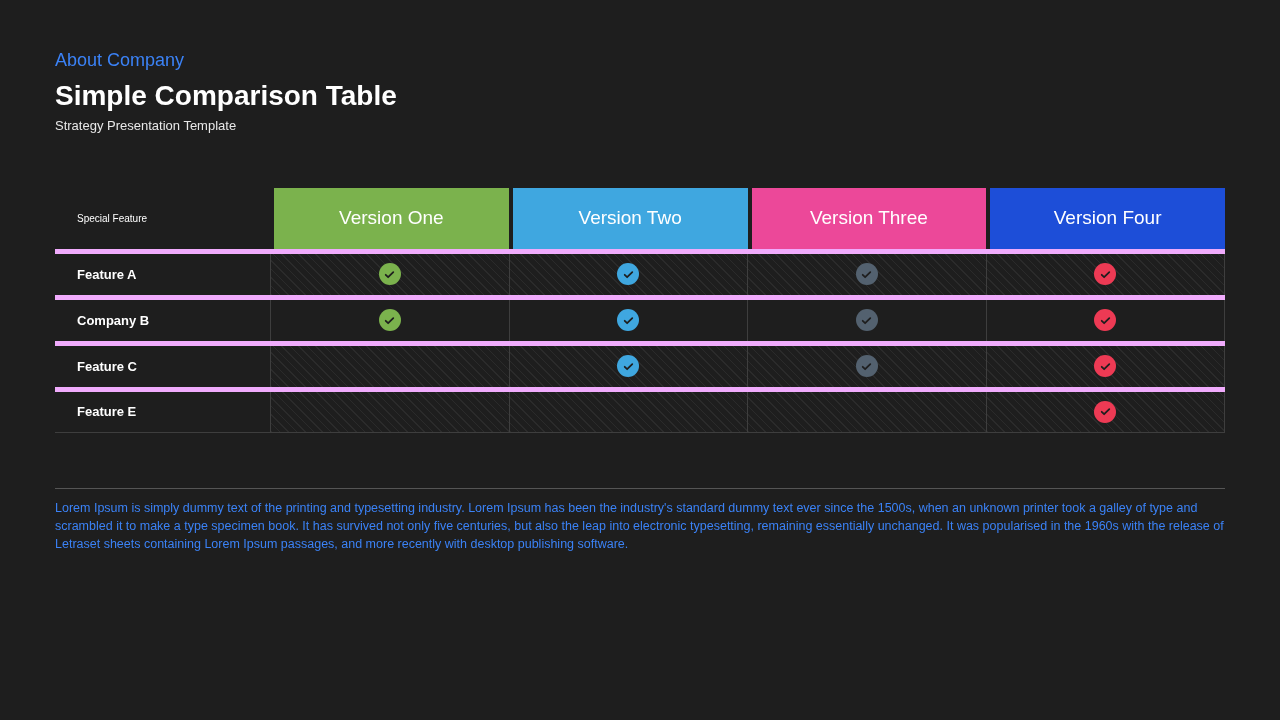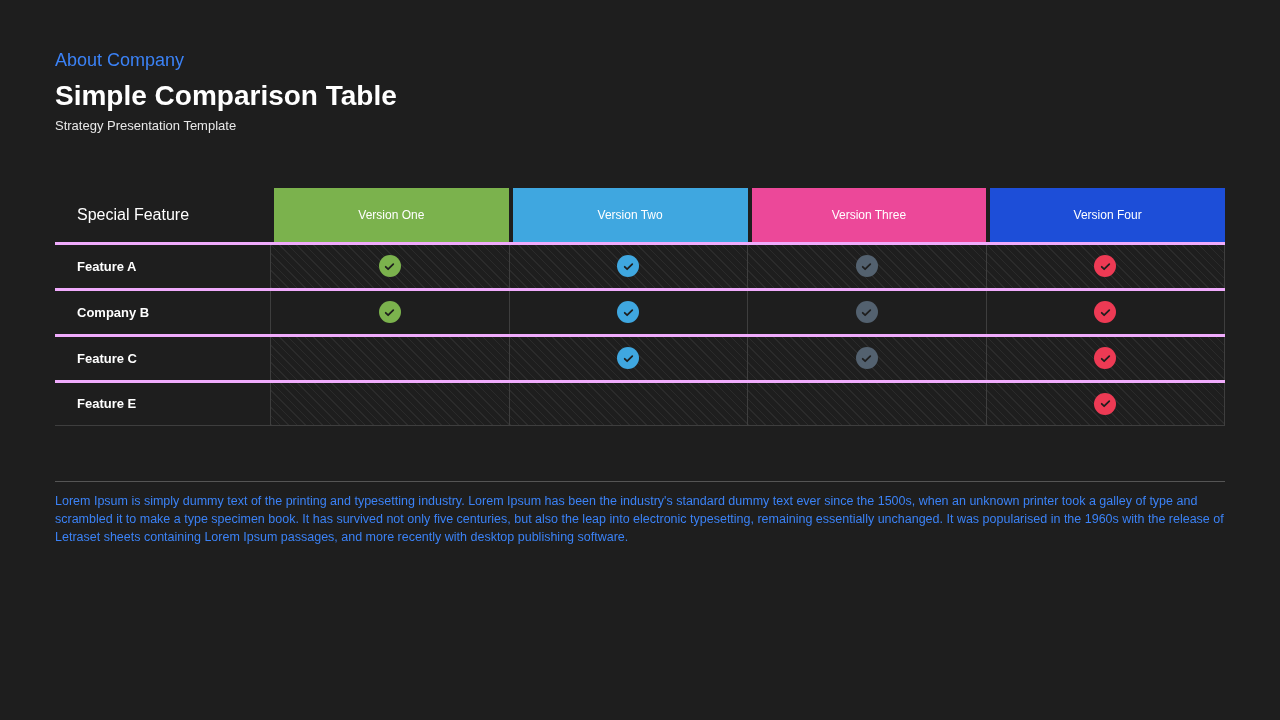--- a/index.html
+++ b/index.html
@@ -12,28 +12,28 @@
   }
   .slide { padding:50px 55px 0 55px; }
   .eyebrow { color:#3b82f6; font-size:18px; margin-bottom:10px; }
   .title   { font-size:28px; font-weight:700; line-height:1.1; }
   .subtitle{ font-size:13px; font-weight:400; margin-top:6px; color:#e8e8e8; }
 
   .table-wrap { margin-top:55px; }
   .hdr-row { display:flex; }
   .hdr-feat {
     width:215px; display:flex; align-items:center; padding-left:22px;
-    font-size:16px; font-weight:400;
+    font-size:10px; font-weight:400;
   }
   .hdr-col {
-    flex:1; height:54px; display:flex; align-items:center; justify-content:center;
-    font-size:12px; font-weight:400; color:#fff; margin-left:4px;
+    flex:1; height:61px; display:flex; align-items:center; justify-content:center;
+    font-size:19px; font-weight:400; color:#fff; margin-left:4px;
   }
 
-  .body-row { display:flex; height:46px; border-top:3px solid #f0abfc; }
+  .body-row { display:flex; height:46px; border-top:5px solid #f0abfc; }
   .body-row:last-child { border-bottom:1px solid #3e3e3e; }
   .feat-cell {
     width:215px; display:flex; align-items:center; padding-left:22px;
     font-size:13px; font-weight:700;
   }
   .val-cell {
     flex:1; display:flex; align-items:center; justify-content:center;
     border-left:1px solid #3e3e3e; position:relative;
   }
   .val-cell:last-child { border-right:1px solid #3e3e3e; }

